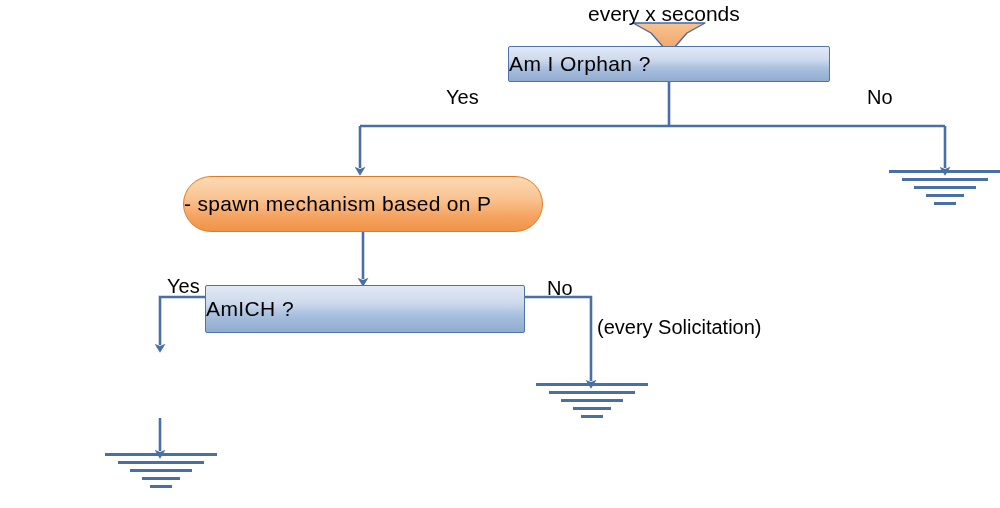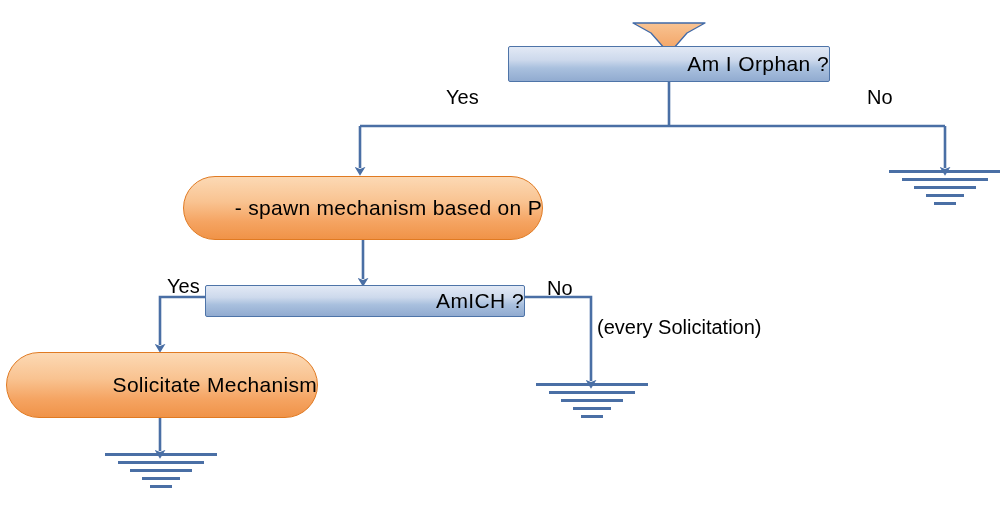--- a/index.html
+++ b/index.html
@@ -28,24 +28,23 @@
     height: 508px;
     pointer-events: none;
   }
 
   
   .node {
     position: absolute;
     box-sizing: border-box;
     display: flex;
     align-items: center;
-    justify-content: flex-end;
+    justify-content: flex-start;
     color: #000000;
     white-space: nowrap;
-    padding-left: 17px;
   }
 
   .node-rect {
     background: linear-gradient(to bottom, #e2e9f5 0%, #cdd9ec 38%, #a9c0de 62%, #91abd0 100%);
     border: 1px solid #4e74a8;
     border-radius: 2px;
     font-size: 21px;
     letter-spacing: 0.4px;
   }
 
@@ -137,32 +136,30 @@
     <i style="width:86px;"></i>
     <i style="width:62px;"></i>
     <i style="width:38px;"></i>
     <i style="width:22px;"></i>
   </div>
 
   <div class="node node-rect" style="left:508px; top:46px; width:322px; height:36px;">
     <span>Am I Orphan ?</span>
   </div>
 
-  <div class="node node-pill" style="left:183px; top:176px; width:360px; height:64px;">
+  <div class="node node-pill" style="left:183px; top:176px; width:360px; height:56px;">
     <span>- spawn mechanism based on P</span>
   </div>
 
-  <div class="node node-rect" style="left:205px; top:285px; width:320px; height:32px;">
+  <div class="node node-rect" style="left:205px; top:285px; width:320px; height:48px;">
     <span>AmICH ?</span>
   </div>
 
-  <div class="node node-pill" style="left:6px; top:352px; width:312px; height:66px;">
-    <span>Solicitate Mechanism</span>
-  </div>
 
+  <div class="label label-big" style="left:588px; top:2px;">every x seconds</div>
 
   <div class="label" style="left:446px; top:86px;">Yes</div>
 
   <div class="label" style="left:867px; top:86px;">No</div>
 
   <div class="label" style="left:167px; top:275px;">Yes</div>
 
   <div class="label" style="left:547px; top:277px;">No</div>
 
   <div class="label" style="left:597px; top:316px;">(every Solicitation)</div>

